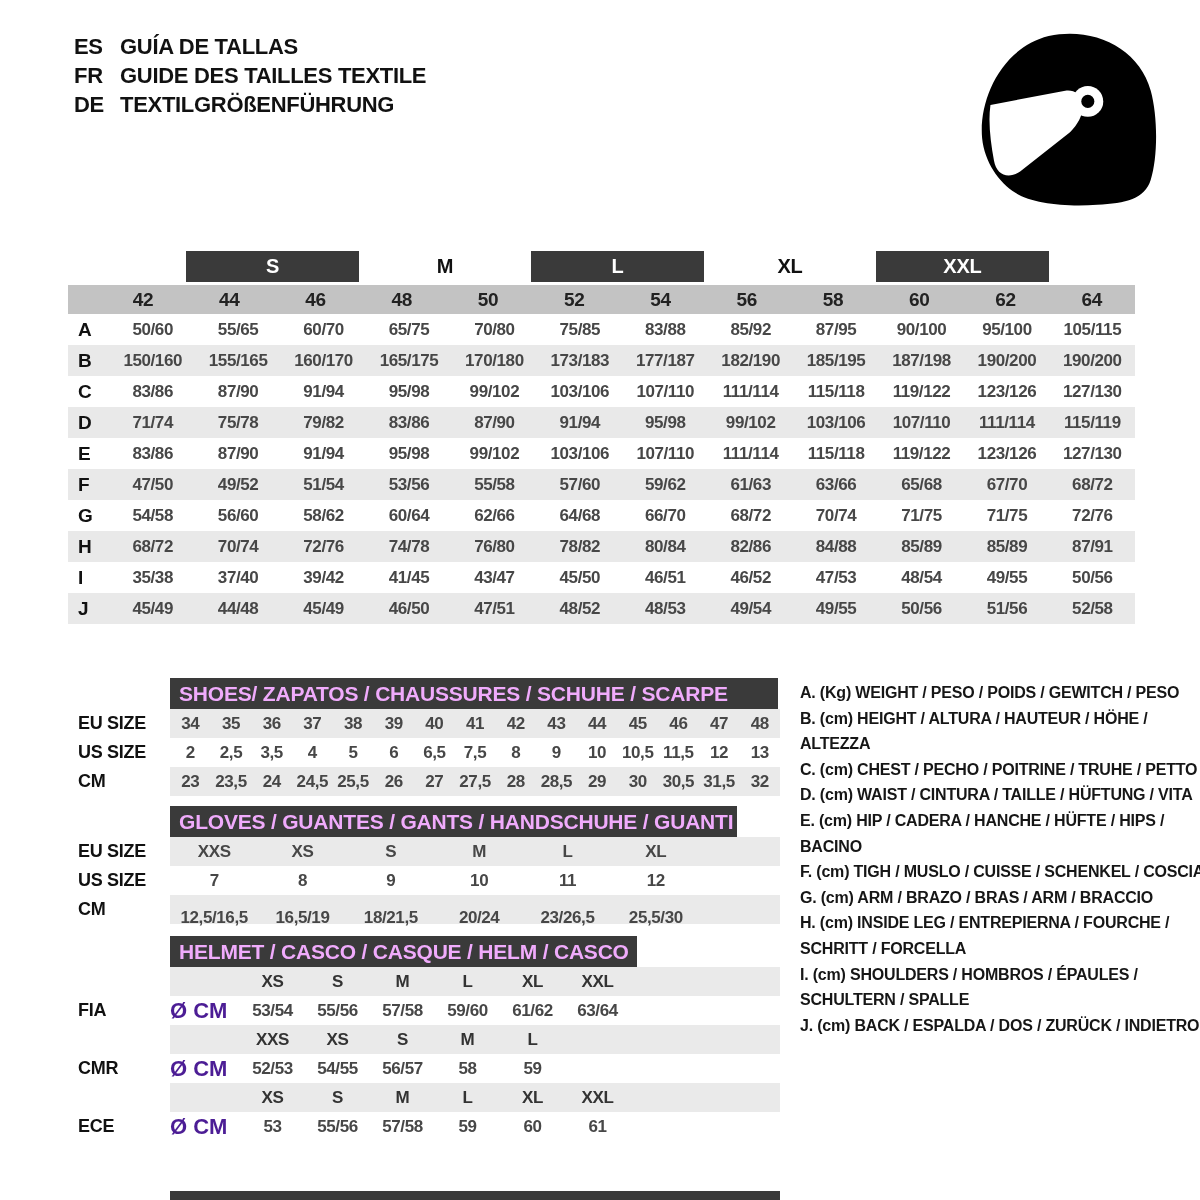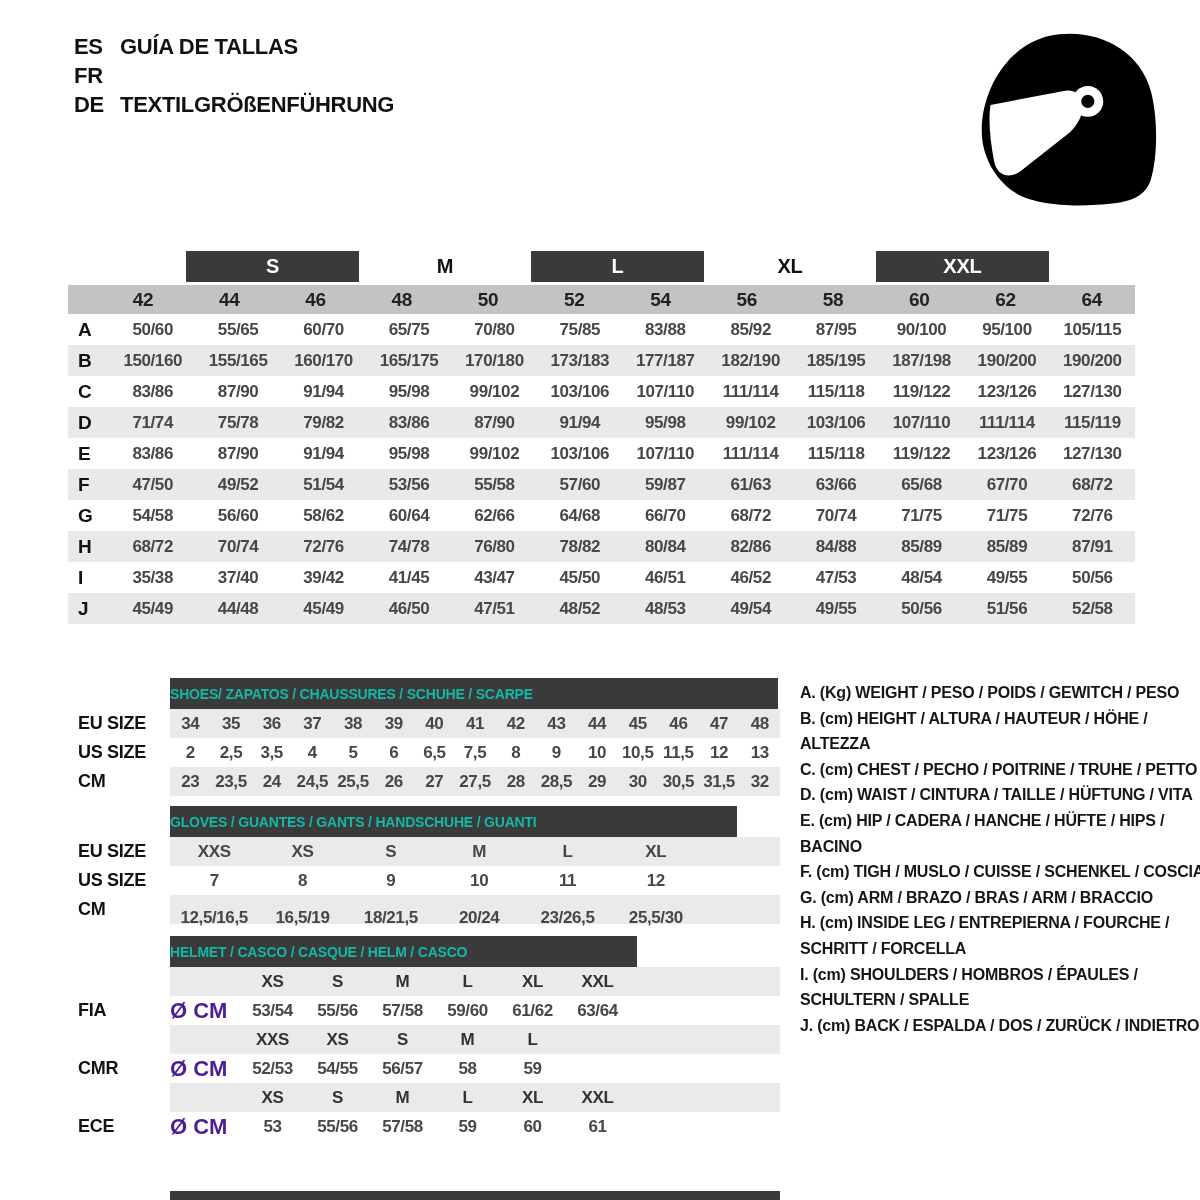--- a/index.html
+++ b/index.html
@@ -21,22 +21,22 @@
          font-size:20px;letter-spacing:-0.2px}
   .group.boxed{background:#3a3a3a;color:#fff}
   #cols{display:flex;padding-left:32px;height:29px;background:#c3c3c3;align-items:center}
   .hcell{flex:1;text-align:center;font-size:19px;color:#222;letter-spacing:-0.3px}
   .trow{display:flex;height:31px;align-items:center}
   .trow.band{background:#e9e9e9}
   .tlabel{width:32px;padding-left:10px;font-size:19px}
   .tcell{flex:1;text-align:center;font-size:17px;color:#474747;letter-spacing:-0.4px}
 
   
-  .secbar{position:absolute;left:170px;height:31px;background:#3a3a3a;color:#14b8a6;display:flex;
-          align-items:center;font-size:14px;letter-spacing:-0.2px;box-sizing:border-box}
+  .secbar{position:absolute;left:170px;height:31px;background:#3a3a3a;color:#f0abfc;display:flex;
+          align-items:center;padding-left:9px;font-size:21px;letter-spacing:-0.2px;box-sizing:border-box}
   #shoes-bar{top:678px;width:608px}
   #gloves-bar{top:806px;width:567px}
   #helmet-bar{top:936px;width:467px}
 
   
   .sec{position:absolute;left:78px}
   #shoes-rows{top:709px}
   #gloves-rows{top:837px}
   #helmet-rows{top:967px}
   .srow{display:flex;height:29px}
@@ -60,20 +60,21 @@
 </head>
 <body>
 
 <div id="langs">
     <div class="lang-row">
       <div class="lang-code">ES</div>
       <div class="lang-title">GUÍA DE TALLAS</div>
     </div>
     <div class="lang-row">
       <div class="lang-code">FR</div>
+      <div class="lang-title">GUIDE DES TAILLES TEXTILE</div>
     </div>
     <div class="lang-row">
       <div class="lang-code">DE</div>
       <div class="lang-title">TEXTILGRÖßENFÜHRUNG</div>
     </div>
   </div>
 
 <svg id="helmet-icon" width="190" height="180" viewBox="0 0 160 150" aria-hidden="true">
   <path fill="#000" d="M 62 6 C 100 -2 138 16 148 52 C 154 74 154 108 148 127
                        C 143 143 127 147 103 148 C 77 150 48 147 34 138
@@ -183,21 +184,21 @@
         <div class="tcell">127/130</div>
       </div>
       <div class="trow band">
         <div class="tlabel">F</div>
         <div class="tcell">47/50</div>
         <div class="tcell">49/52</div>
         <div class="tcell">51/54</div>
         <div class="tcell">53/56</div>
         <div class="tcell">55/58</div>
         <div class="tcell">57/60</div>
-        <div class="tcell">59/87</div>
+        <div class="tcell">59/62</div>
         <div class="tcell">61/63</div>
         <div class="tcell">63/66</div>
         <div class="tcell">65/68</div>
         <div class="tcell">67/70</div>
         <div class="tcell">68/72</div>
       </div>
       <div class="trow">
         <div class="tlabel">G</div>
         <div class="tcell">54/58</div>
         <div class="tcell">56/60</div>

